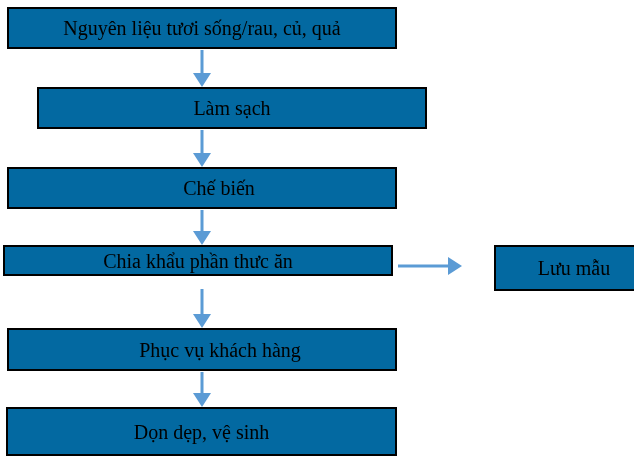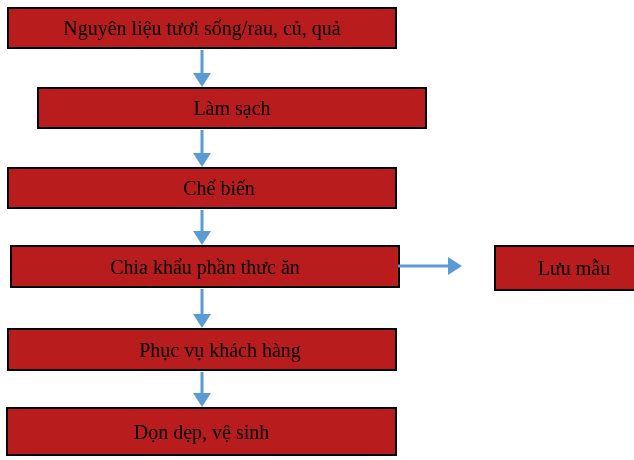--- a/index.html
+++ b/index.html
@@ -13,34 +13,34 @@
     height: 460px;
     background: #ffffff;
     font-family: "Liberation Serif", "DejaVu Serif", serif;
     color: #000000;
     overflow: hidden;
   }
   .node {
     position: absolute;
     box-sizing: border-box;
     border: 2px solid #000000;
-    background: #b91c1c;
+    background: #0369a1;
     display: flex;
     align-items: center;
     justify-content: center;
     font-size: 20px;
     line-height: 1;
     text-align: right;
     white-space: nowrap;
   }
   
   .n1 { left: 7px;  top: 7px;   width: 390px; height: 42px; }
   .n2 { left: 7px;  top: 87px;  width: 390px; height: 42px; margin-left: 30px; }
   .n3 { left: 7px;  top: 167px; width: 390px; height: 42px; padding-left: 34px; }
-  .n4 { left: 10px;  top: 245px; width: 390px; height: 43px; }
+  .n4 { left: 3px;  top: 245px; width: 390px; height: 31px; }
   .n5 { left: 7px;  top: 328px; width: 390px; height: 43px; padding-left: 36px; }
   .n6 { left: 6px;  top: 407px; width: 391px; height: 49px; }
   
   .n7 { left: 462px; top: 245px; width: 160px; height: 46px; margin-left: 32px; }
 
   
   .varrow {
     position: absolute;
     left: 193px;
     width: 18px;

